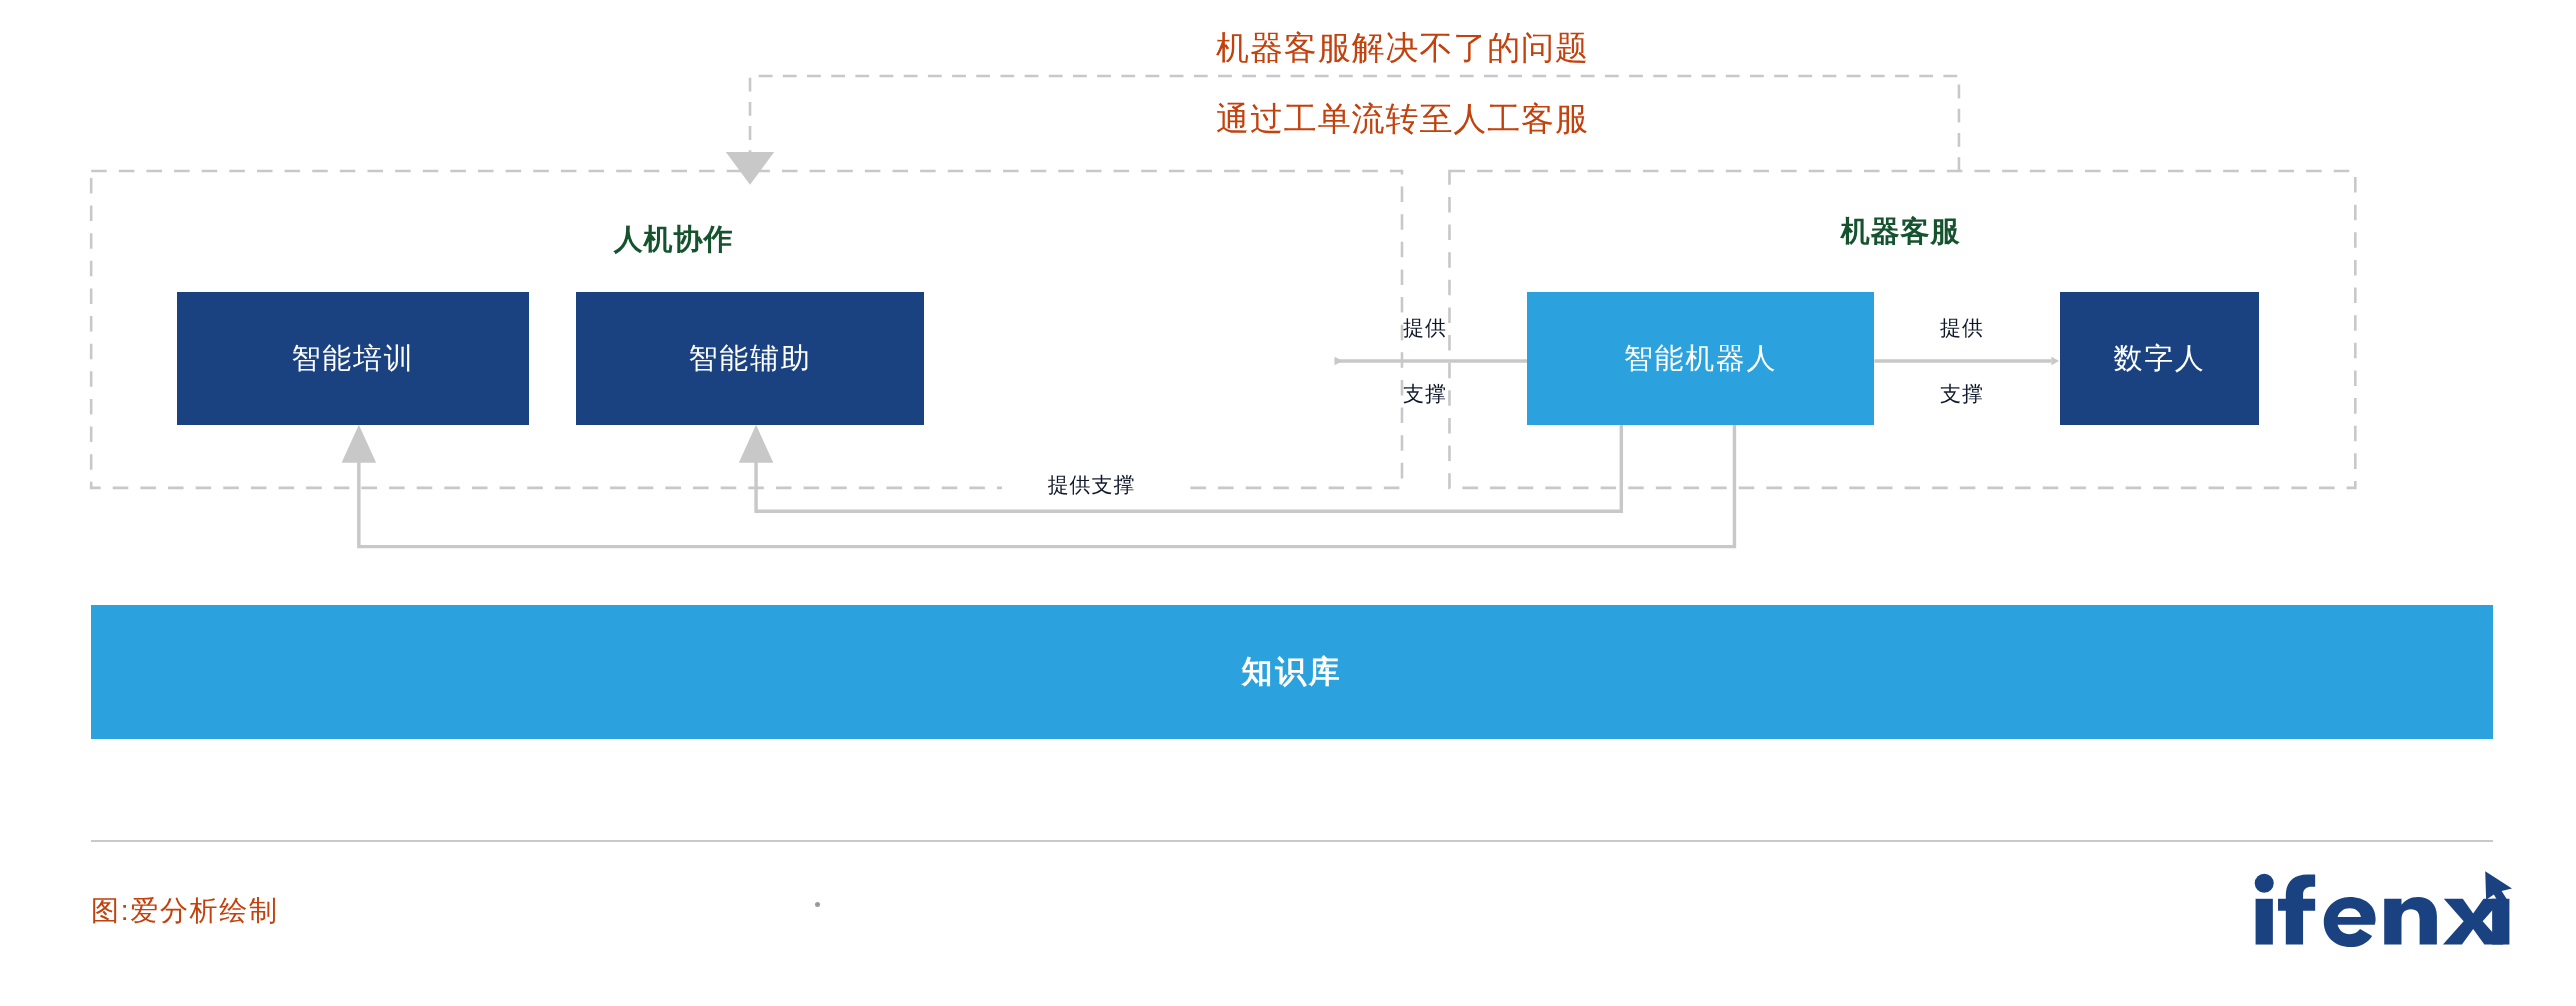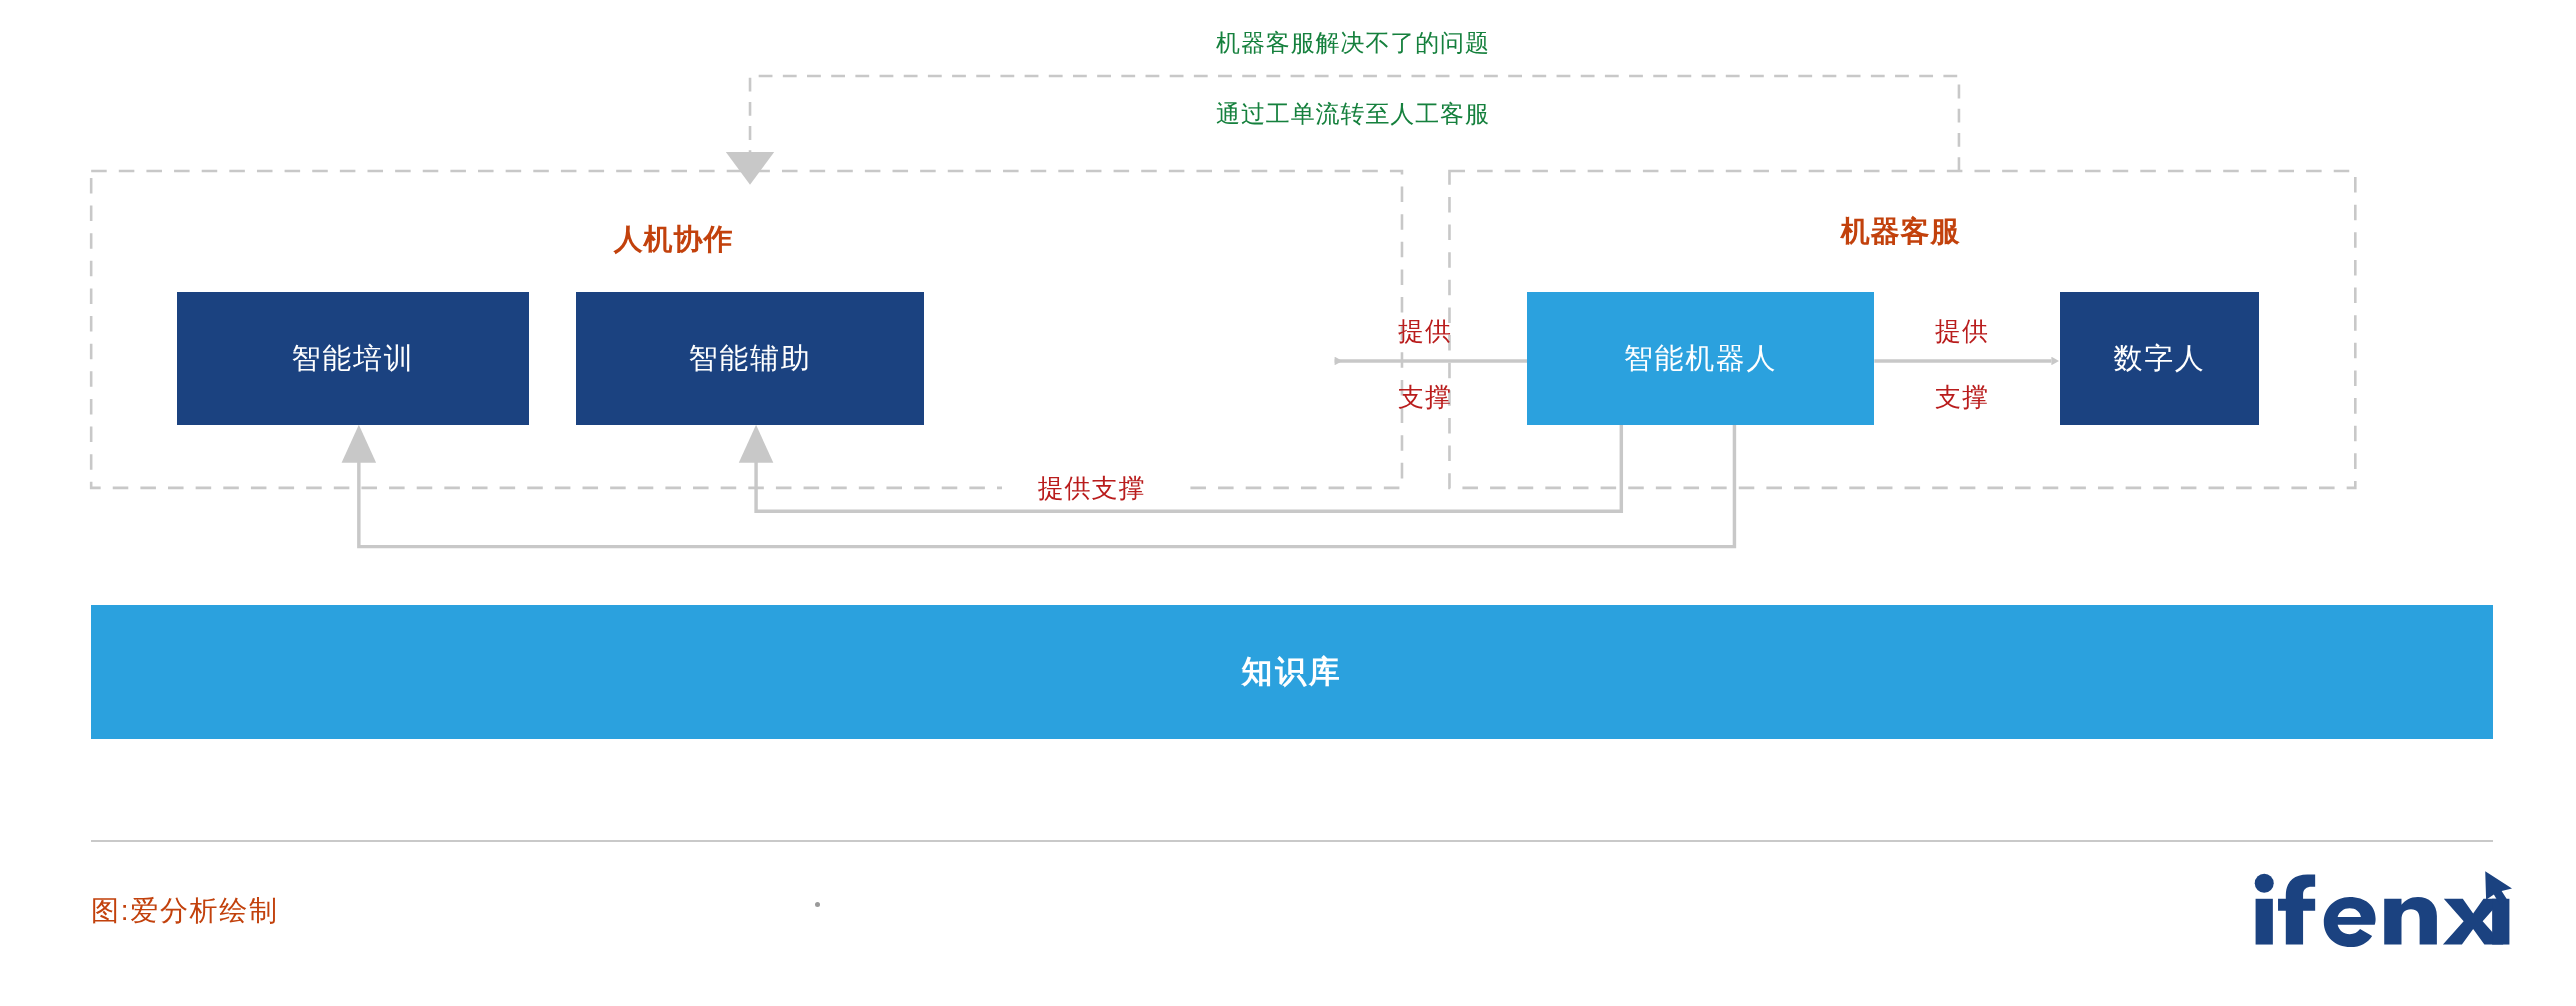--- a/index.html
+++ b/index.html
@@ -23,30 +23,30 @@
     left: 0;
     top: 0;
     width: 2576px;
     height: 1006px;
     pointer-events: none;
   }
   .abs { position: absolute; }
 
   
   .top-note {
-    color: #15803d;
-    font-size: 24px;
+    color: #c2410c;
+    font-size: 33px;
     line-height: 1.0;
     white-space: nowrap;
     letter-spacing: 0.9px;
   }
 
   
   .group-title {
-    color: #c2410c;
+    color: #14532d;
     font-size: 29px;
     font-weight: bold;
     white-space: nowrap;
     letter-spacing: 0.9px;
     text-align: center;
   }
 
   
   .node {
     display: flex;
@@ -68,22 +68,22 @@
     background: #2BA1DE;
     color: #ffffff;
     font-size: 31px;
     font-weight: bold;
     letter-spacing: 2.6px;
     white-space: nowrap;
   }
 
   
   .edge-label {
-    color: #b91c1c;
-    font-size: 26px;
+    color: #0f172a;
+    font-size: 21px;
     white-space: nowrap;
     letter-spacing: 0.9px;
     text-align: center;
   }
 
   
   .footer-rule {
     background: #c9c9c9;
     height: 1.7px;
   }

